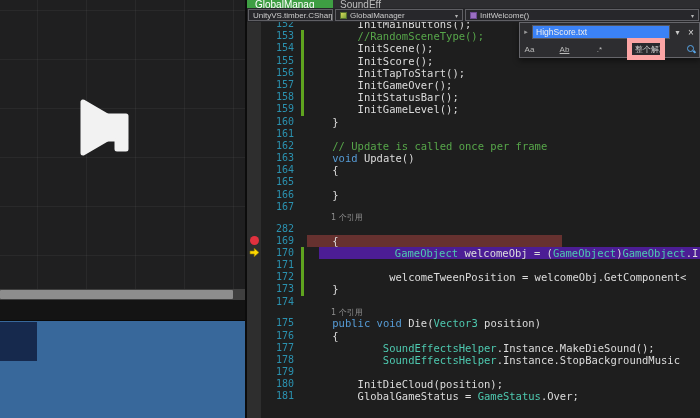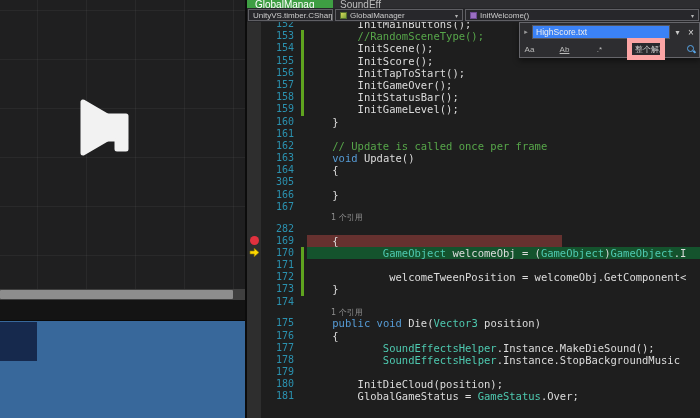--- a/index.html
+++ b/index.html
@@ -43,21 +43,21 @@
   #code{position:absolute;left:0;top:-4px;right:0;z-index:1;}
   .code-row{display:flex;height:12.2px;align-items:stretch;font-family:"DejaVu Sans Mono",monospace;
             font-size:10.5px;line-height:12.2px;}
   .m{width:14px;flex:none;background:#2e2e2e;display:flex;align-items:center;justify-content:center;}
   .bp{width:9px;height:9px;border-radius:50%;background:#e1313e;display:block;}
   .ln{width:40px;flex:none;text-align:right;padding-right:7px;box-sizing:border-box;color:#2b91af;font-size:10px;}
   .cb{width:3px;flex:none;margin-right:3px;}
   .cb.on{background:#5fa41f;}
   .tx{flex:1;white-space:pre;color:#dcdcdc;overflow:hidden;}
   .tok-w{color:#dcdcdc}.tok-b{color:#569cd6}.tok-t{color:#4ec9b0}.tok-g{color:#57a64a}
-  .hl-yellow .tx{background:#14532d;}
+  .hl-yellow .tx{background:#4c1d95;margin-left:12px;}
   .redspan{display:inline-block;min-width:255px;background:#66312f;height:100%;}
   .lens-row{display:flex;height:9.5px;font-size:8px;line-height:9.5px;color:#8f8f8f;
             font-family:"DejaVu Sans",sans-serif;}
   .lens-text{padding-left:24px;}
 
   
   .findbox{position:absolute;top:0;right:0;width:181px;height:36px;background:#2d2d30;
            border:1px solid #66666b;box-sizing:border-box;z-index:5;box-shadow:0 3px 6px rgba(0,0,0,.45);}
   .frow{display:flex;align-items:center;padding:0 2px;}
   .frow1{height:18px;gap:2px;}
@@ -205,21 +205,21 @@
             <div class="tx"><span><span class="tok-w">    </span><span class="tok-b">void</span><span class="tok-w"> Update()</span></span></div>
           </div>
           <div class="code-row">
             <div class="m"></div>
             <div class="ln">164</div>
             <div class="cb"></div>
             <div class="tx"><span><span class="tok-w">    {</span></span></div>
           </div>
           <div class="code-row">
             <div class="m"></div>
-            <div class="ln">305</div>
+            <div class="ln">165</div>
             <div class="cb"></div>
             <div class="tx"><span></span></div>
           </div>
           <div class="code-row">
             <div class="m"></div>
             <div class="ln">166</div>
             <div class="cb"></div>
             <div class="tx"><span><span class="tok-w">    }</span></span></div>
           </div>
           <div class="code-row">

